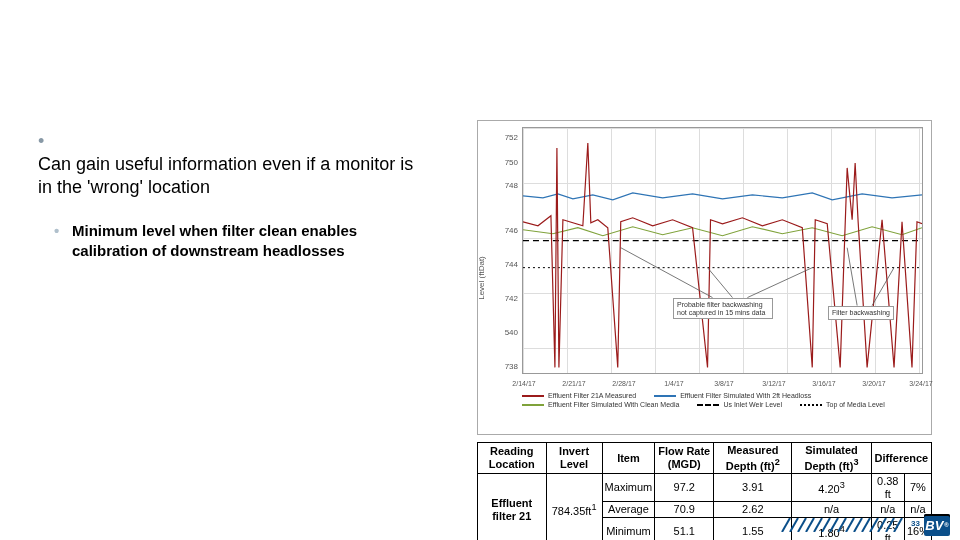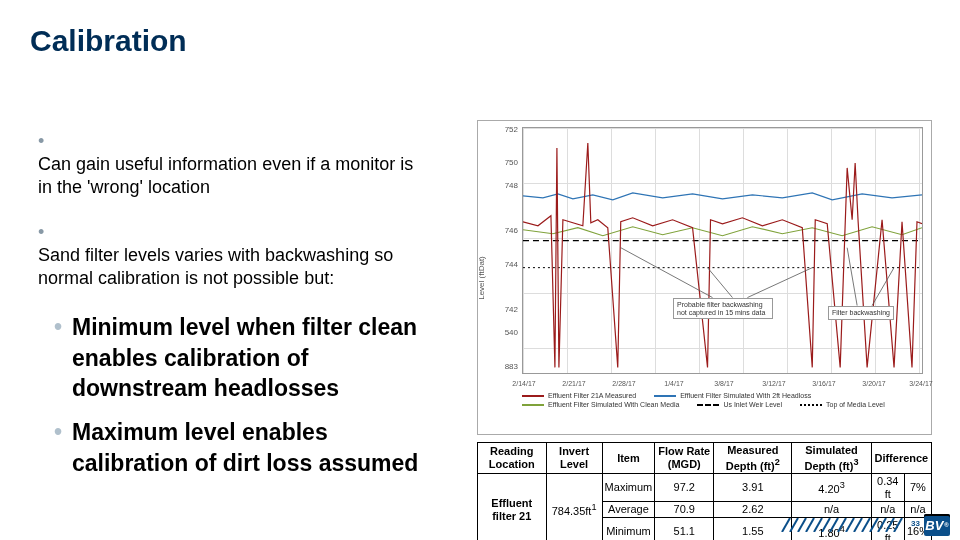--- a/index.html
+++ b/index.html
@@ -2,21 +2,21 @@
 <html><head>
 <meta charset="utf-8">
 <style>
   html,body{margin:0;padding:0;width:960px;height:540px;background:#fff;font-family:"Segoe UI",Arial,sans-serif;color:#000;overflow:hidden}
   .slide{position:relative;width:960px;height:540px}
   .title{position:absolute;left:30px;top:24px;font-size:30px;font-weight:700;color:#002d56}
   .body-col{position:absolute;left:30px;top:130px;width:415px}
   .b1{margin:0 0 22px 8px;font-size:18px;font-weight:400;line-height:1.28}
   .b1-bullet{display:inline-block;width:18px;vertical-align:top;color:#8899a6}
   .b1-text{display:inline-block;width:390px;vertical-align:top}
-  .b2{margin:9px 0 14px 24px;font-size:23px;font-weight:600;line-height:1.32}
+  .b2{margin:9px 0 14px 24px;font-size:15px;font-weight:600;line-height:1.32}
   .b2-bullet{display:inline-block;width:18px;vertical-align:top;color:#b0c0cc}
   .b2-text{display:inline-block;width:365px;vertical-align:top}
 
   .chart{position:absolute;left:477px;top:120px;width:455px;height:315px;border:1px solid #aaa;box-sizing:border-box}
   .chart-inner{position:relative;width:100%;height:100%}
   .plot{position:absolute;left:44px;top:6px;right:8px;bottom:60px;border:1px solid #999;background:linear-gradient(to bottom,transparent,transparent)}
   .plot::before{content:"";position:absolute;inset:0;background:
     repeating-linear-gradient(to right,#ddd 0,#ddd 1px,transparent 1px,transparent 44px),
     repeating-linear-gradient(to bottom,#ddd 0,#ddd 1px,transparent 1px,transparent 55px)}
   .ytick{position:absolute;left:12px;font-size:8px;color:#555;width:28px;text-align:right}
@@ -38,40 +38,37 @@
   .hatch svg{display:block}
   .logo{position:absolute;right:10px;bottom:4px;width:26px;height:22px;background:#0b4f8a;border-radius:2px;display:flex;align-items:center;justify-content:center;color:#fff;font-weight:700;font-size:13px;font-style:italic;box-shadow:0 2px 0 #000 inset}
   .logo sup{font-size:6px;font-style:normal;margin-left:1px}
   .pagenum{position:absolute;right:40px;bottom:12px;font-size:8px;color:#0b4f8a;font-weight:700}
 </style>
 </head>
 <body>
 
 <div class="slide">
 
-  <div class="title">Calibration</div>
 
   <div class="body-col">
     <div class="b1"><span class="b1-bullet">•</span><span class="b1-text">Can gain useful information even if a monitor is in the 'wrong' location</span></div>
-    <div class="b1"><span class="b1-bullet">•</span><span class="b1-text">Sand filter levels varies with backwashing so normal calibration is not possible but:</span></div>
     <div class="b2"><span class="b2-bullet">•</span><span class="b2-text">Minimum level when filter clean enables calibration of downstream headlosses</span></div>
-    <div class="b2"><span class="b2-bullet">•</span><span class="b2-text">Maximum level enables calibration of dirt loss assumed</span></div>
   </div>
 
   <div class="chart">
     <div class="chart-inner">
 
-      <span class="ytick" style="top:4px">752</span>
+      <span class="ytick" style="top:12px">752</span>
       <span class="ytick" style="top:37px">750</span>
       <span class="ytick" style="top:60px">748</span>
       <span class="ytick" style="top:105px">746</span>
       <span class="ytick" style="top:139px">744</span>
-      <span class="ytick" style="top:184px">742</span>
+      <span class="ytick" style="top:173px">742</span>
       <span class="ytick" style="top:207px">540</span>
-      <span class="ytick" style="top:241px">883</span>
+      <span class="ytick" style="top:241px">738</span>
 
       <span class="xtick" style="left:46px">2/14/17</span>
       <span class="xtick" style="left:96px">2/21/17</span>
       <span class="xtick" style="left:146px">2/28/17</span>
       <span class="xtick" style="left:196px">1/4/17</span>
       <span class="xtick" style="left:246px">3/8/17</span>
       <span class="xtick" style="left:296px">3/12/17</span>
       <span class="xtick" style="left:346px">3/16/17</span>
       <span class="xtick" style="left:396px">3/20/17</span>
       <span class="xtick" style="left:443px">3/24/17</span>
@@ -142,21 +139,21 @@
       </tr>
     </thead>
     <tbody>
       <tr>
         <td rowspan="3" class="rowhead">Effluent filter 21</td>
         <td rowspan="3"><span>784.35ft</span><sup>1</sup></td>
         <td>Maximum</td>
         <td>97.2</td>
         <td>3.91</td>
         <td><span>4.20</span><sup>3</sup></td>
-        <td>0.34 ft</td>
+        <td>0.38 ft</td>
         <td>7%</td>
       </tr>
       <tr>
         <td>Average</td>
         <td>70.9</td>
         <td>2.62</td>
         <td>n/a</td>
         <td>n/a</td>
         <td>n/a</td>
       </tr>

